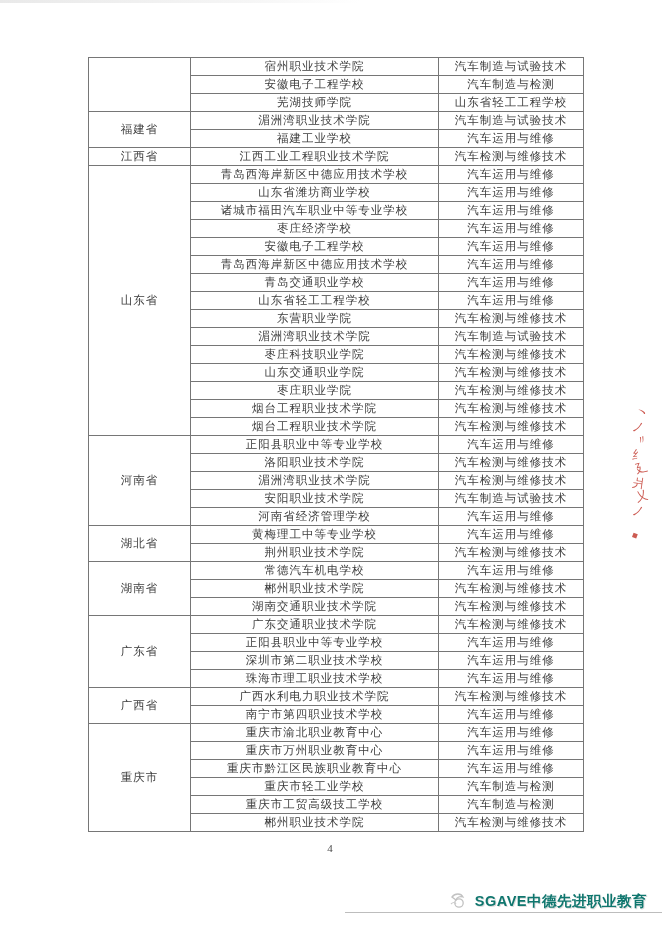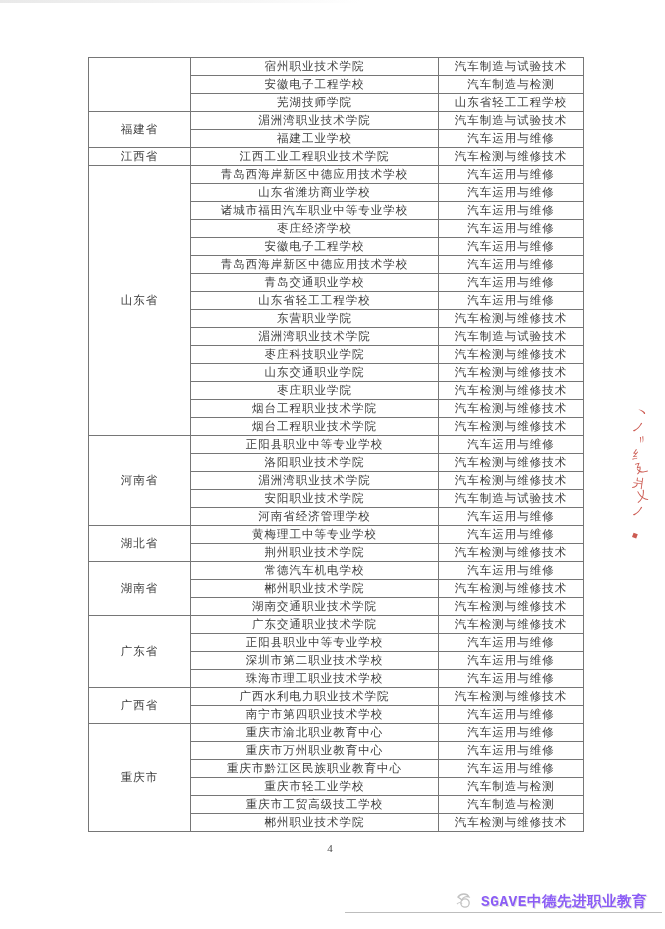--- a/index.html
+++ b/index.html
@@ -46,23 +46,23 @@
   .seal-marks span{display:block;transform:rotate(8deg);}
   .seal-marks span:nth-child(odd){transform:rotate(-14deg) translateX(4px);}
   .seal-marks span:last-child{font-size:9px;transform:rotate(20deg);margin-top:10px;}
 
   .footer{
     position:absolute;left:0;top:889px;width:655px;height:30px;
   }
   .footer-inner{
     position:absolute;right:8px;top:2px;
     display:flex;align-items:center;gap:7px;
-    font-family:Liberation Mono, monospace;
+    font-family:Liberation Sans, sans-serif;
     font-size:14.5px;font-weight:bold;letter-spacing:.5px;
-    color:#8b5cf6;
+    color:#0f766e;
     text-shadow:-1px -1px 0 rgba(255,255,255,.95), 1px 1px 0 rgba(120,120,120,.25);
   }
   .logo-swirl{width:20px;height:20px;display:inline-block;}
   .footer-line{
     position:absolute;left:345px;top:23px;width:317px;height:1px;
     background:#bdbdbd;
   }
 </style>
 </head>
 <body>

